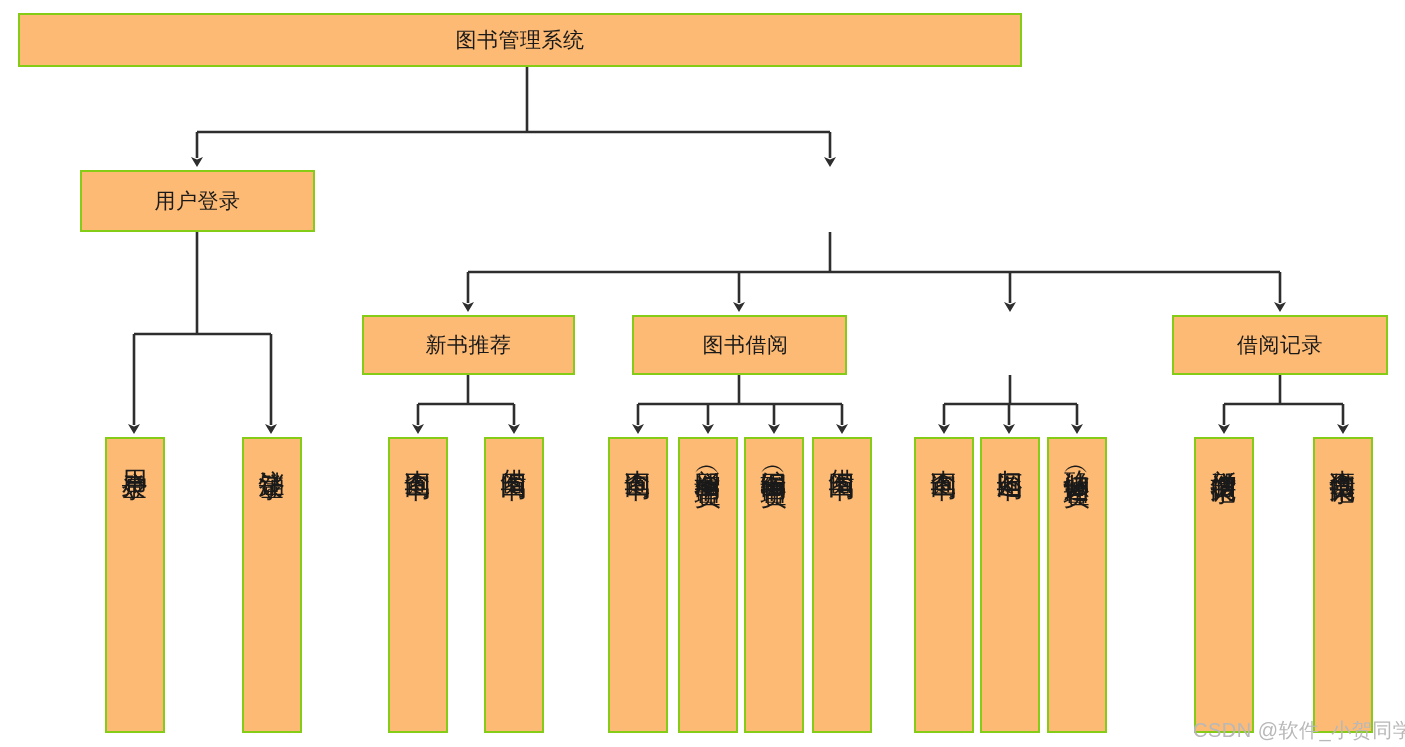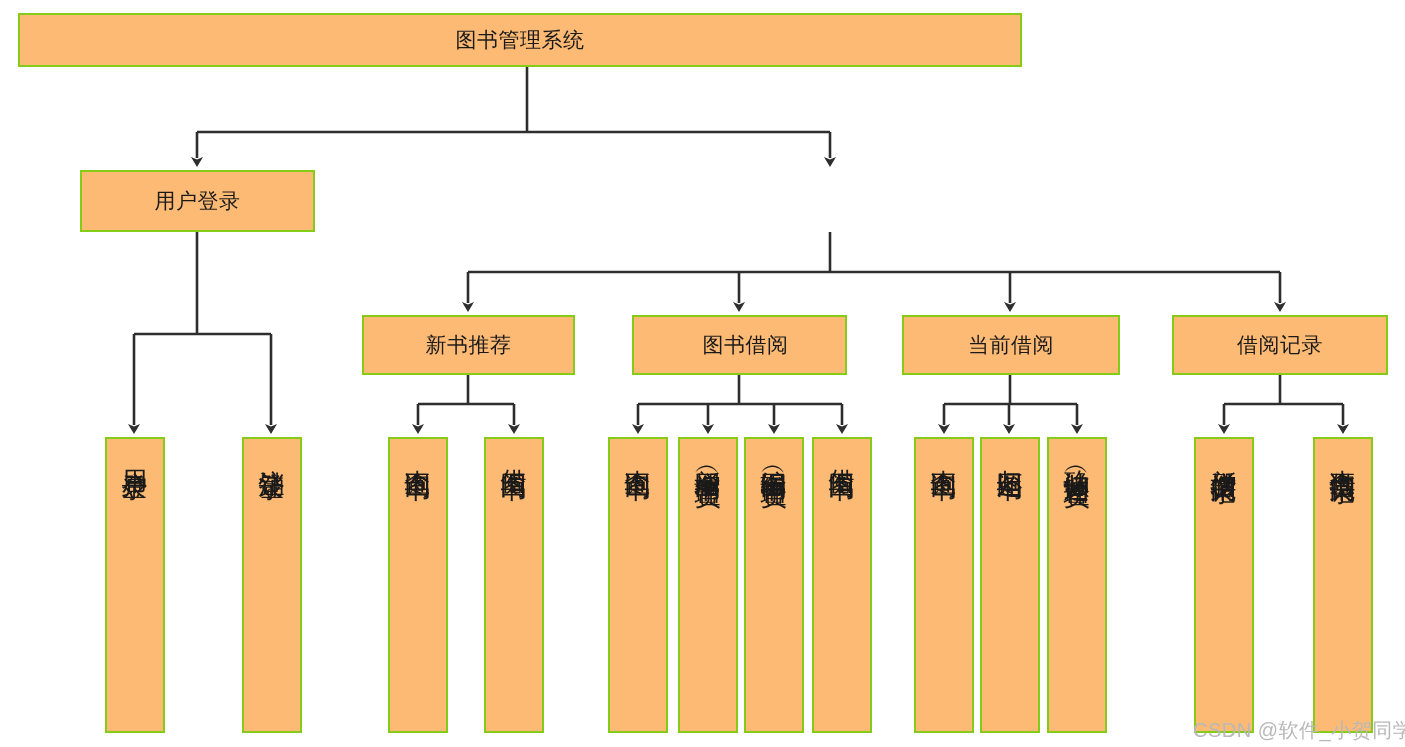--- a/index.html
+++ b/index.html
@@ -128,23 +128,20 @@
   <div class="node" style="left:80px; top:170px; width:235px; height:62px;">
     <span class="node-label">用户登录</span>
   </div>
 
   <div class="node" style="left:362px; top:315px; width:213px; height:60px;">
     <span class="node-label">新书推荐</span>
   </div>
   <div class="node" style="left:632px; top:315px; width:215px; height:60px;padding-left:12px;">
     <span class="node-label">图书借阅</span>
   </div>
-  <div class="node" style="left:902px; top:315px; width:218px; height:60px;">
-    <span class="node-label">当前借阅</span>
-  </div>
   <div class="node" style="left:1172px; top:315px; width:216px; height:60px;">
     <span class="node-label">借阅记录</span>
   </div>
 
   <div class="node vertical" style="left:105px; top:437px; width:60px; height:296px;">
     <span class="node-label">用户登录</span>
   </div>
   <div class="node vertical" style="left:242px; top:437px; width:60px; height:296px;">
     <span class="node-label">注销登录</span>
   </div>

